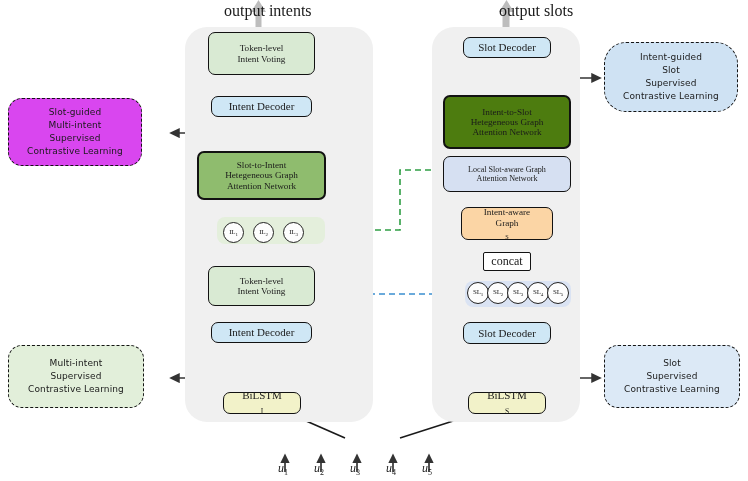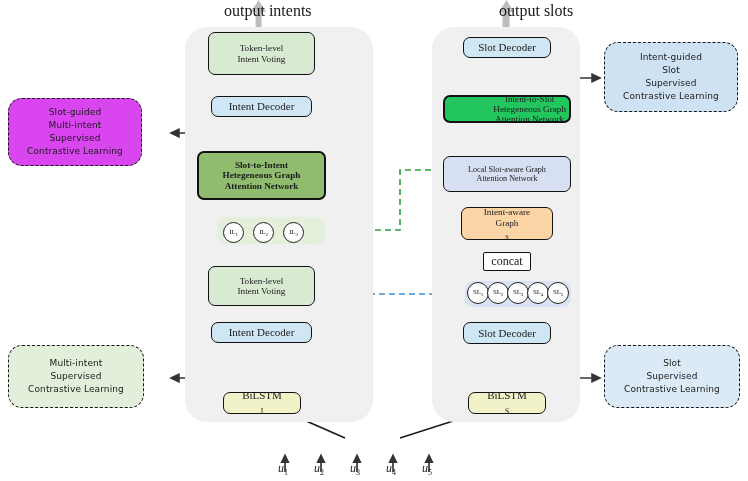--- a/index.html
+++ b/index.html
@@ -138,21 +138,21 @@
   <div class="node t-box2" style="left:208px;top:32px;width:107px;height:43px;background:#d9ead3;">
     <span style="white-space:pre-line;">Token-level
 Intent Voting</span>
   </div>
 
   <div class="node t-box1" style="left:211px;top:96px;width:101px;height:21px;background:#cfe7f5;">
     <span>Intent Decoder</span>
   </div>
 
   <div class="node t-box2" style="left:197px;top:151px;width:129px;height:49px;background:#8fbc6e;border-width:2px;">
-    <span style="white-space:pre-line;font-weight:bold;">Slot-to-Intent
+    <span style="white-space:pre-line;">Slot-to-Intent
 Hetegeneous Graph
 Attention Network</span>
   </div>
 
   <div class="tok" style="left:223px;top:222px;width:19px;height:19px;">
     <span><span>IL</span><sub>1</sub></span>
   </div>
   <div class="tok" style="left:253px;top:222px;width:19px;height:19px;">
     <span><span>IL</span><sub>2</sub></span>
   </div>
@@ -170,21 +170,21 @@
   </div>
 
   <div class="node t-box1" style="left:223px;top:392px;width:78px;height:22px;background:#f2f2c9;">
     <span><span>BiLSTM</span><sub>I</sub></span>
   </div>
 
   <div class="node t-box1" style="left:463px;top:37px;width:88px;height:21px;background:#cfe7f5;">
     <span>Slot Decoder</span>
   </div>
 
-  <div class="node t-box2" style="left:443px;top:95px;width:128px;height:28px;background:#22c55e;border-width:2px;justify-content:flex-end;">
+  <div class="node t-box2" style="left:443px;top:95px;width:128px;height:54px;background:#4d7c0f;border-width:2px;">
     <span style="white-space:pre-line;">Intent-to-Slot
 Hetegeneous Graph
 Attention Network</span>
   </div>
 
   <div class="node t-small" style="left:443px;top:156px;width:128px;height:36px;background:#d6e0f2;">
     <span style="white-space:pre-line;">Local Slot-aware Graph
 Attention Network</span>
   </div>
 
@@ -228,21 +228,21 @@
   <div class="lbl t-in" style="left:386px;top:461px;"><span>u</span><sub>4</sub></div>
   <div class="lbl t-in" style="left:422px;top:461px;"><span>u</span><sub>5</sub></div>
 
   <div class="cl" style="left:8px;top:98px;width:134px;height:68px;background:#d946ef;">
     <span style="white-space:pre-line;">Slot-guided
 Multi-intent
 Supervised
 Contrastive Learning</span>
   </div>
 
-  <div class="cl" style="left:604px;top:42px;width:134px;height:70px;background:#cfe2f3;">
+  <div class="cl" style="left:604px;top:42px;width:134px;height:70px;background:#cfe2f3;border-radius:22px;">
     <span style="white-space:pre-line;">Intent-guided
 Slot
 Supervised
 Contrastive Learning</span>
   </div>
 
   <div class="cl" style="left:8px;top:345px;width:136px;height:63px;background:#e2efda;">
     <span style="white-space:pre-line;">Multi-intent
 Supervised
 Contrastive Learning</span>

